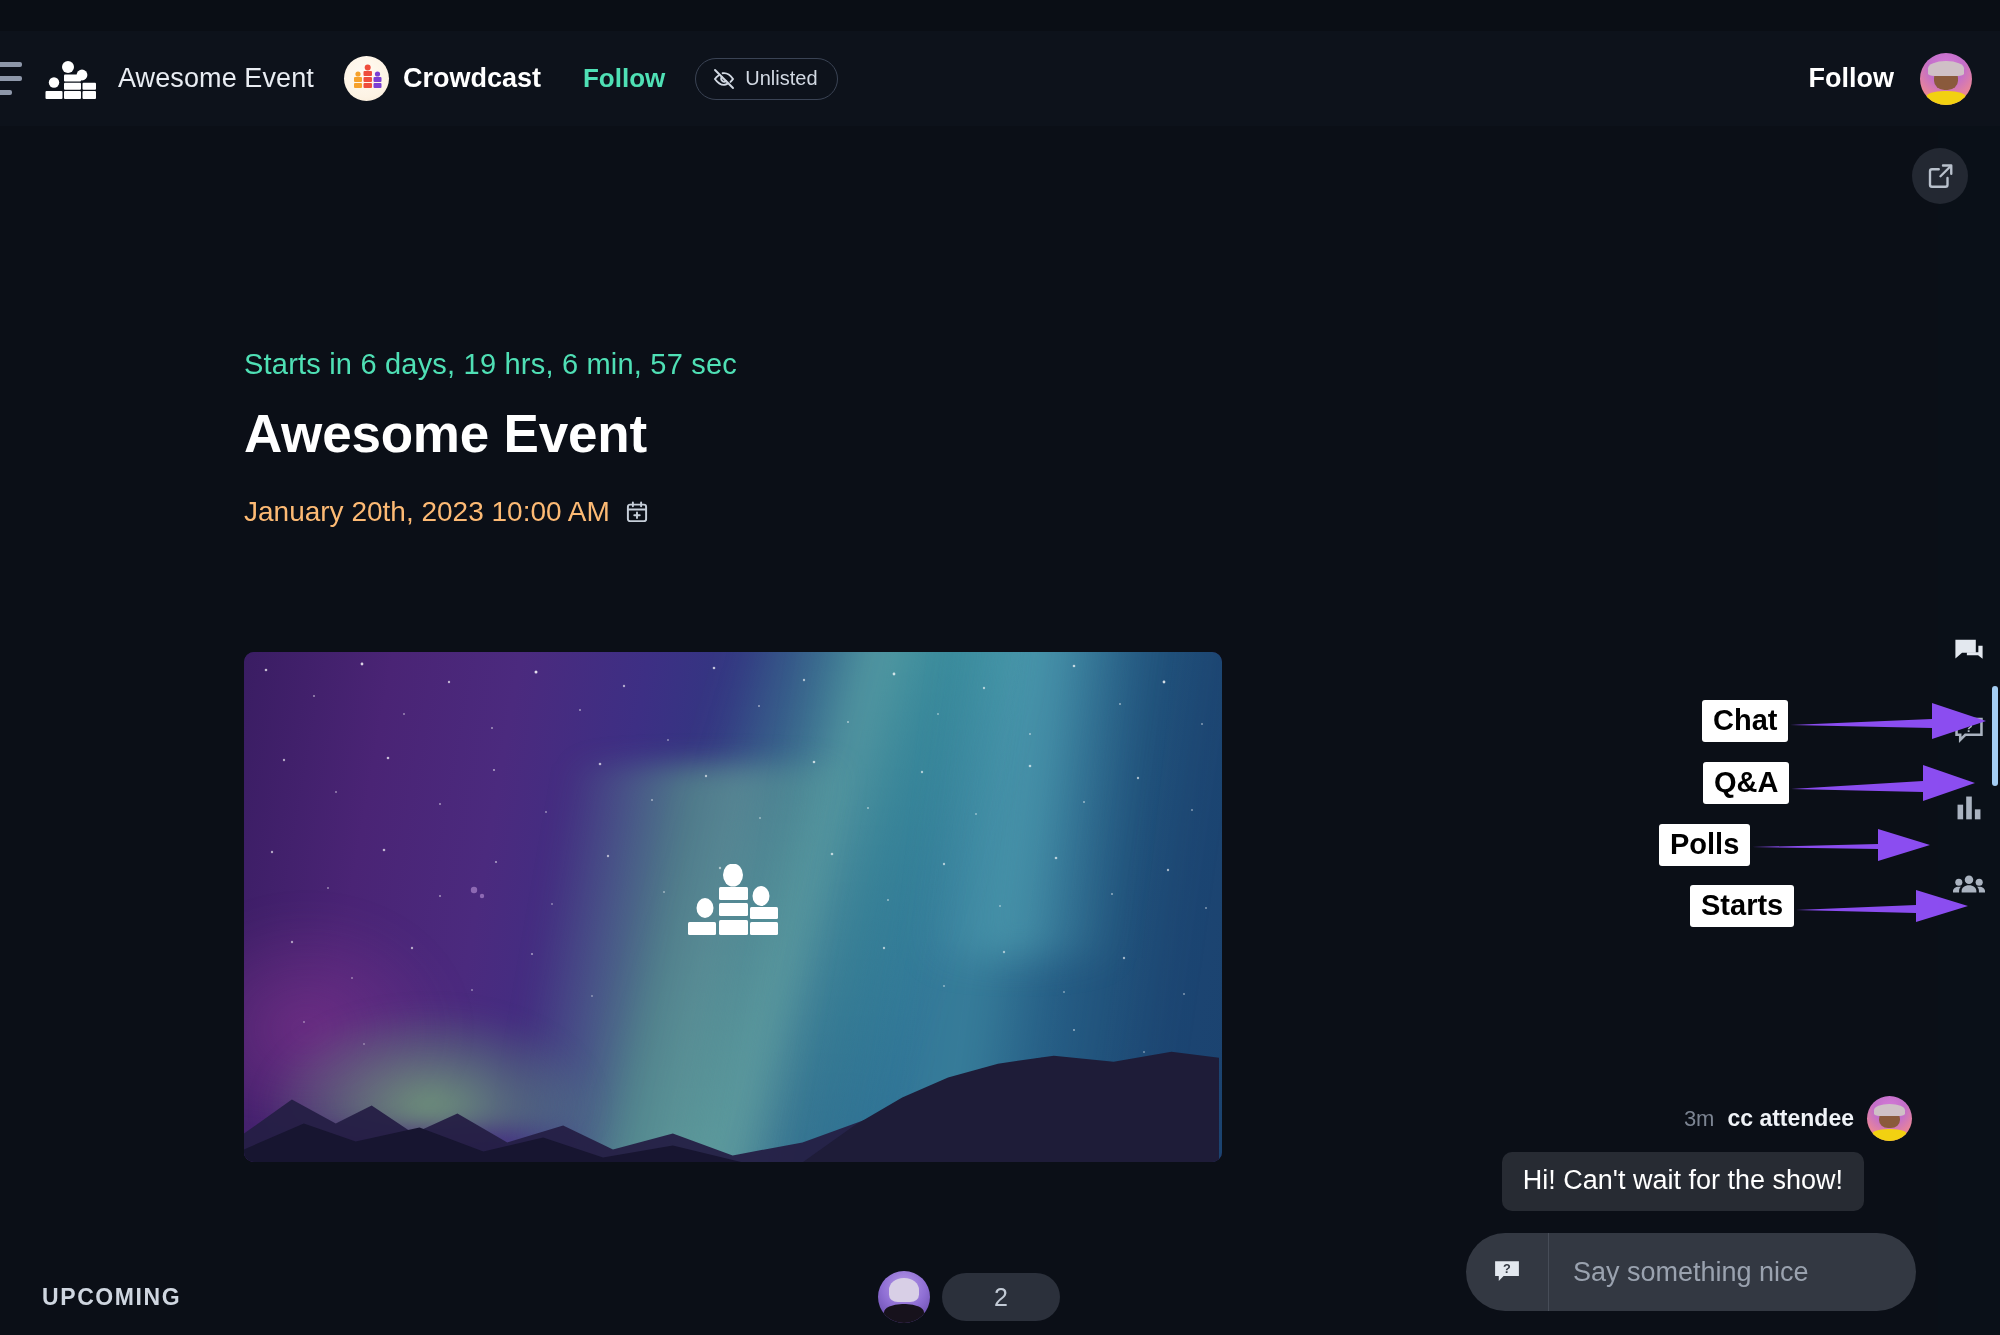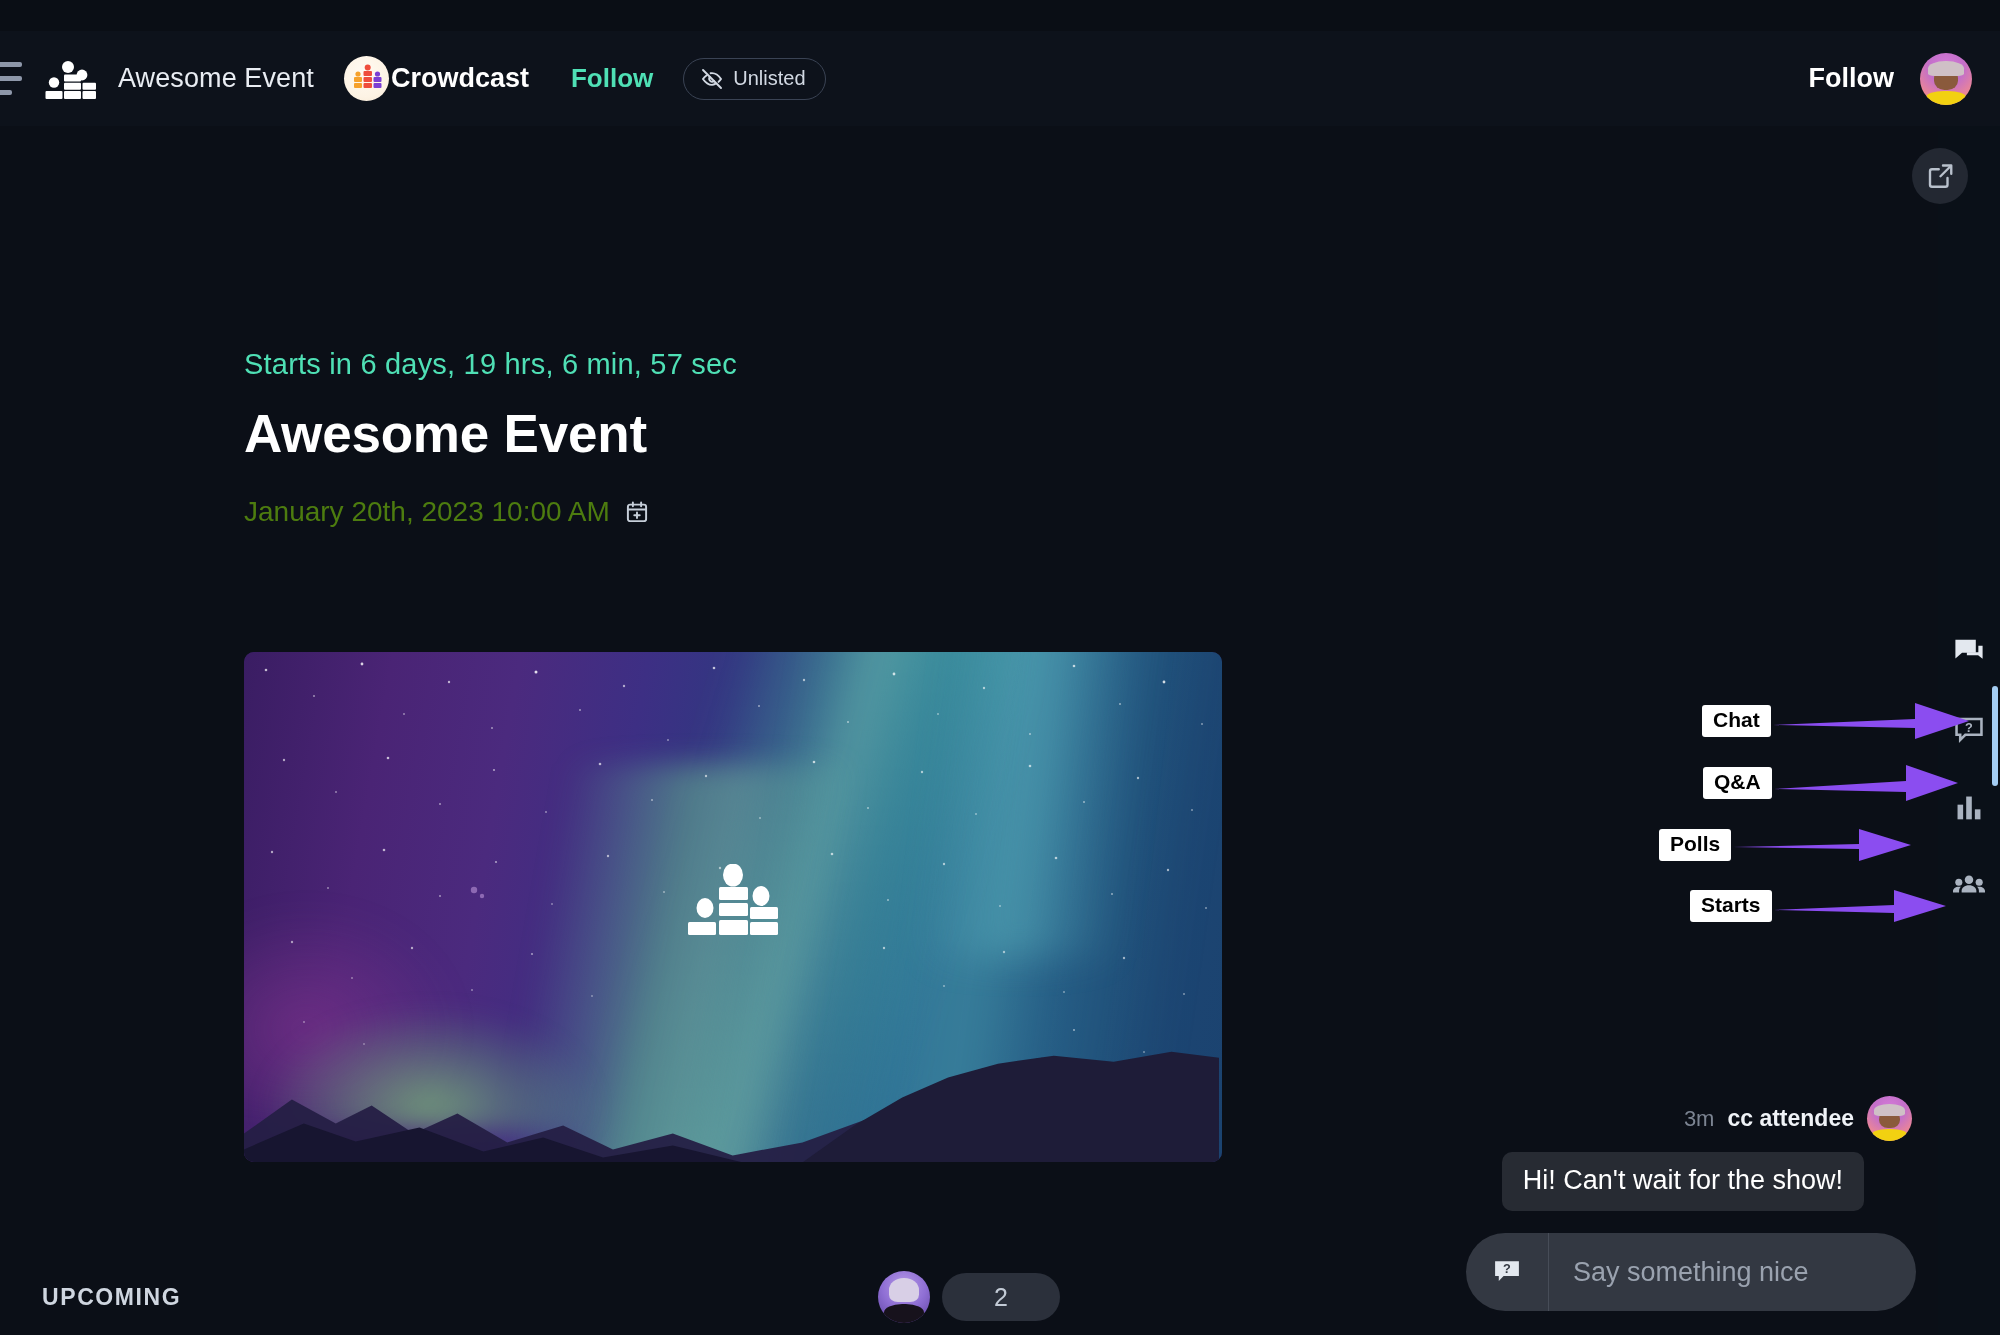--- a/index.html
+++ b/index.html
@@ -63,21 +63,21 @@
     margin-left: 22px;
     color: #e9edf3;
     font-size: 27px;
     letter-spacing: .1px;
     white-space: nowrap;
   }
 
   .brand {
     display: flex; align-items: center;
     margin-left: 30px;
-    gap: 2px;
+    gap: 14px;
     cursor: pointer;
   }
   .brand-avatar {
     width: 45px; height: 45px;
     border-radius: 50%;
     background: radial-gradient(circle at 45% 35%, #fffaf2 0%, #fdf3e4 65%, #f6e7d3 100%);
     position: relative;
     overflow: hidden;
     flex: 0 0 auto;
   }
@@ -189,21 +189,21 @@
     margin-top: 22px;
     color: #ffffff;
     font-size: 53px;
     font-weight: bold;
     letter-spacing: -.2px;
   }
   .event-date-row {
     margin-top: 32px;
     display: flex; align-items: center;
     gap: 14px;
-    color: #4d7c0f;
+    color: #fdba74;
     font-size: 28px;
   }
   .event-date-row svg { flex: 0 0 auto; cursor: pointer; }
 
   
   .hero {
     position: absolute;
     left: 244px;
     top: 526px;
     width: 978px;
@@ -321,21 +321,21 @@
     pointer-events: none;
   }
   .anno {
     position: absolute;
     display: flex; align-items: center;
     pointer-events: auto;
   }
   .anno-label {
     background: #ffffff;
     color: #000000;
-    font-size: 21px;
+    font-size: 29px;
     font-weight: bold;
     padding: 3px 11px 5px 11px;
     border-radius: 3px;
     white-space: nowrap;
     line-height: 1.18;
   }
   .anno-arrow { margin-left: 2px; }
 
   
   .chat-panel {

